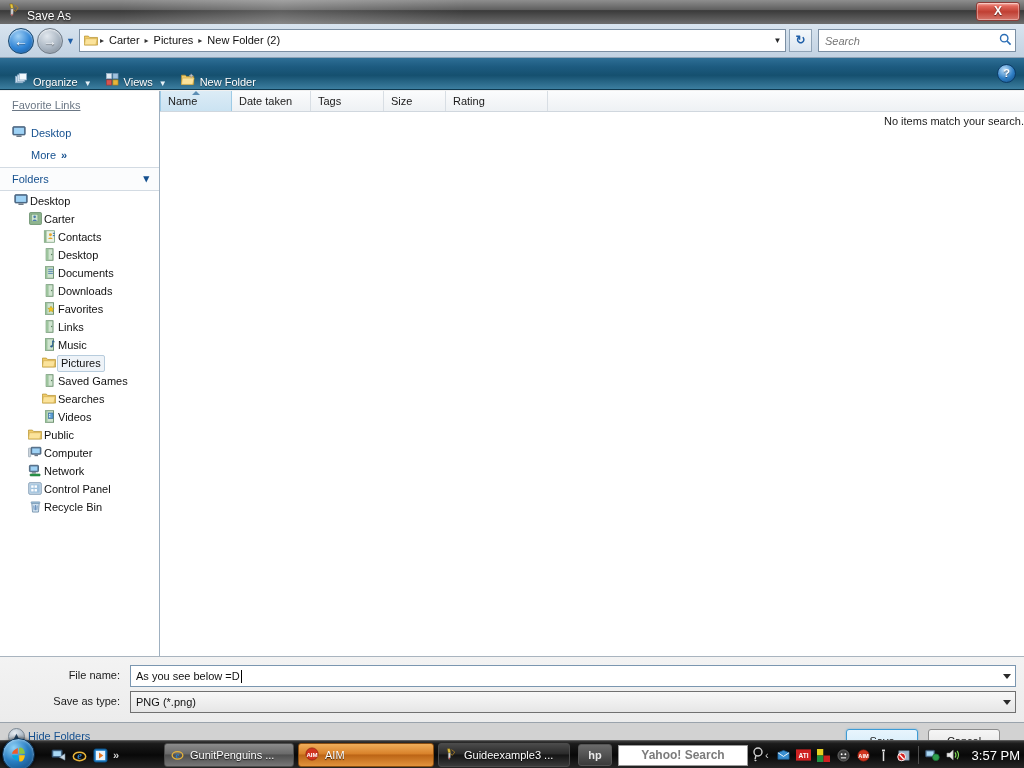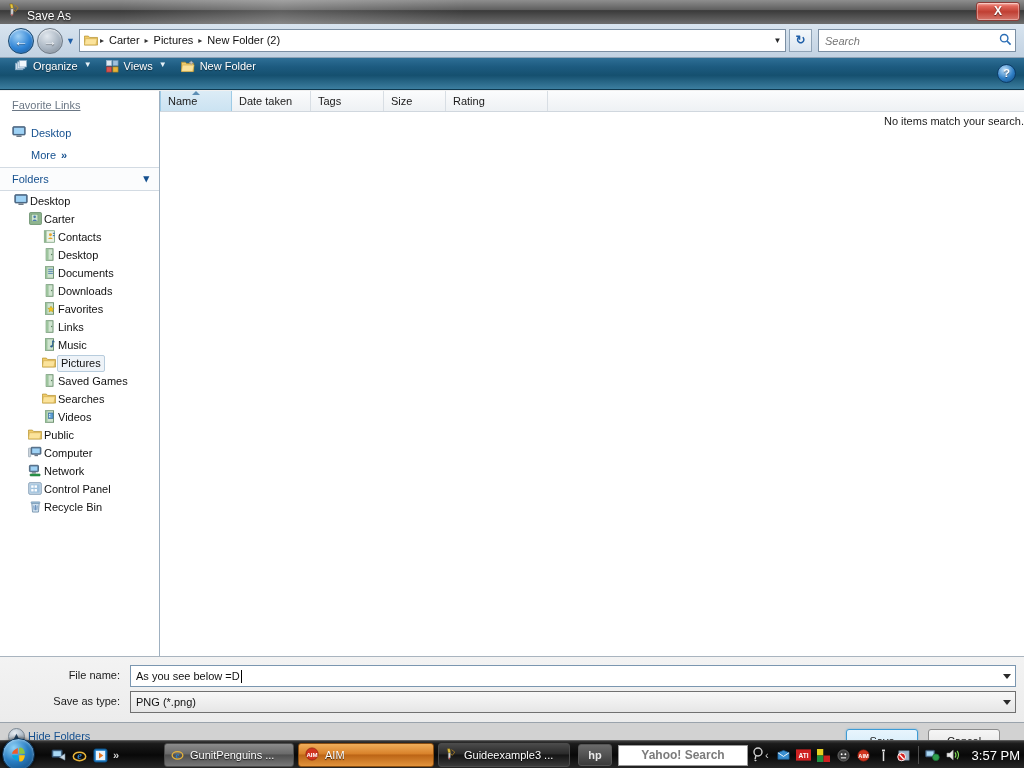--- a/index.html
+++ b/index.html
@@ -102,21 +102,21 @@
   }
   #search-icon { width:20px; text-align:center; font-size:12px; color:#2a6db5; }
 
   
   #toolbar {
     position:absolute; left:0; top:58px; width:1024px; height:32px;
     background: linear-gradient(180deg,#2e6f96 0%,#1d5b80 28%,#15506f 56%,#3c7e9f 100%);
     border-bottom:1px solid #0e3950;
     display:flex; align-items:center;
   }
-  .tb-item { display:flex; align-items:flex-start; height:28px; padding:0 7px; cursor:default; }
+  .tb-item { display:flex; align-items:flex-end; height:28px; padding:0 7px; cursor:default; }
   .tb-label { font-size:11px; color:#ffffff; text-shadow:0 1px 1px rgba(0,0,0,.5); }
   .tb-icon { margin-right:5px; font-size:12px; line-height:12px; }
   .tb-caret { margin-left:6px; font-size:8px; color:#e7f1f7; }
   #help-btn {
     position:absolute; right:8px; top:6px; width:19px; height:19px; border-radius:50%;
     background: radial-gradient(circle at 38% 28%, #bfe0fa 0%, #2f7fc6 55%, #10477c 100%);
     border:1px solid #0c3c68; color:#fff; font-size:11px; font-weight:bold;
     text-align:center; line-height:17px; text-shadow:0 1px 1px rgba(0,0,0,.5);
   }
 

